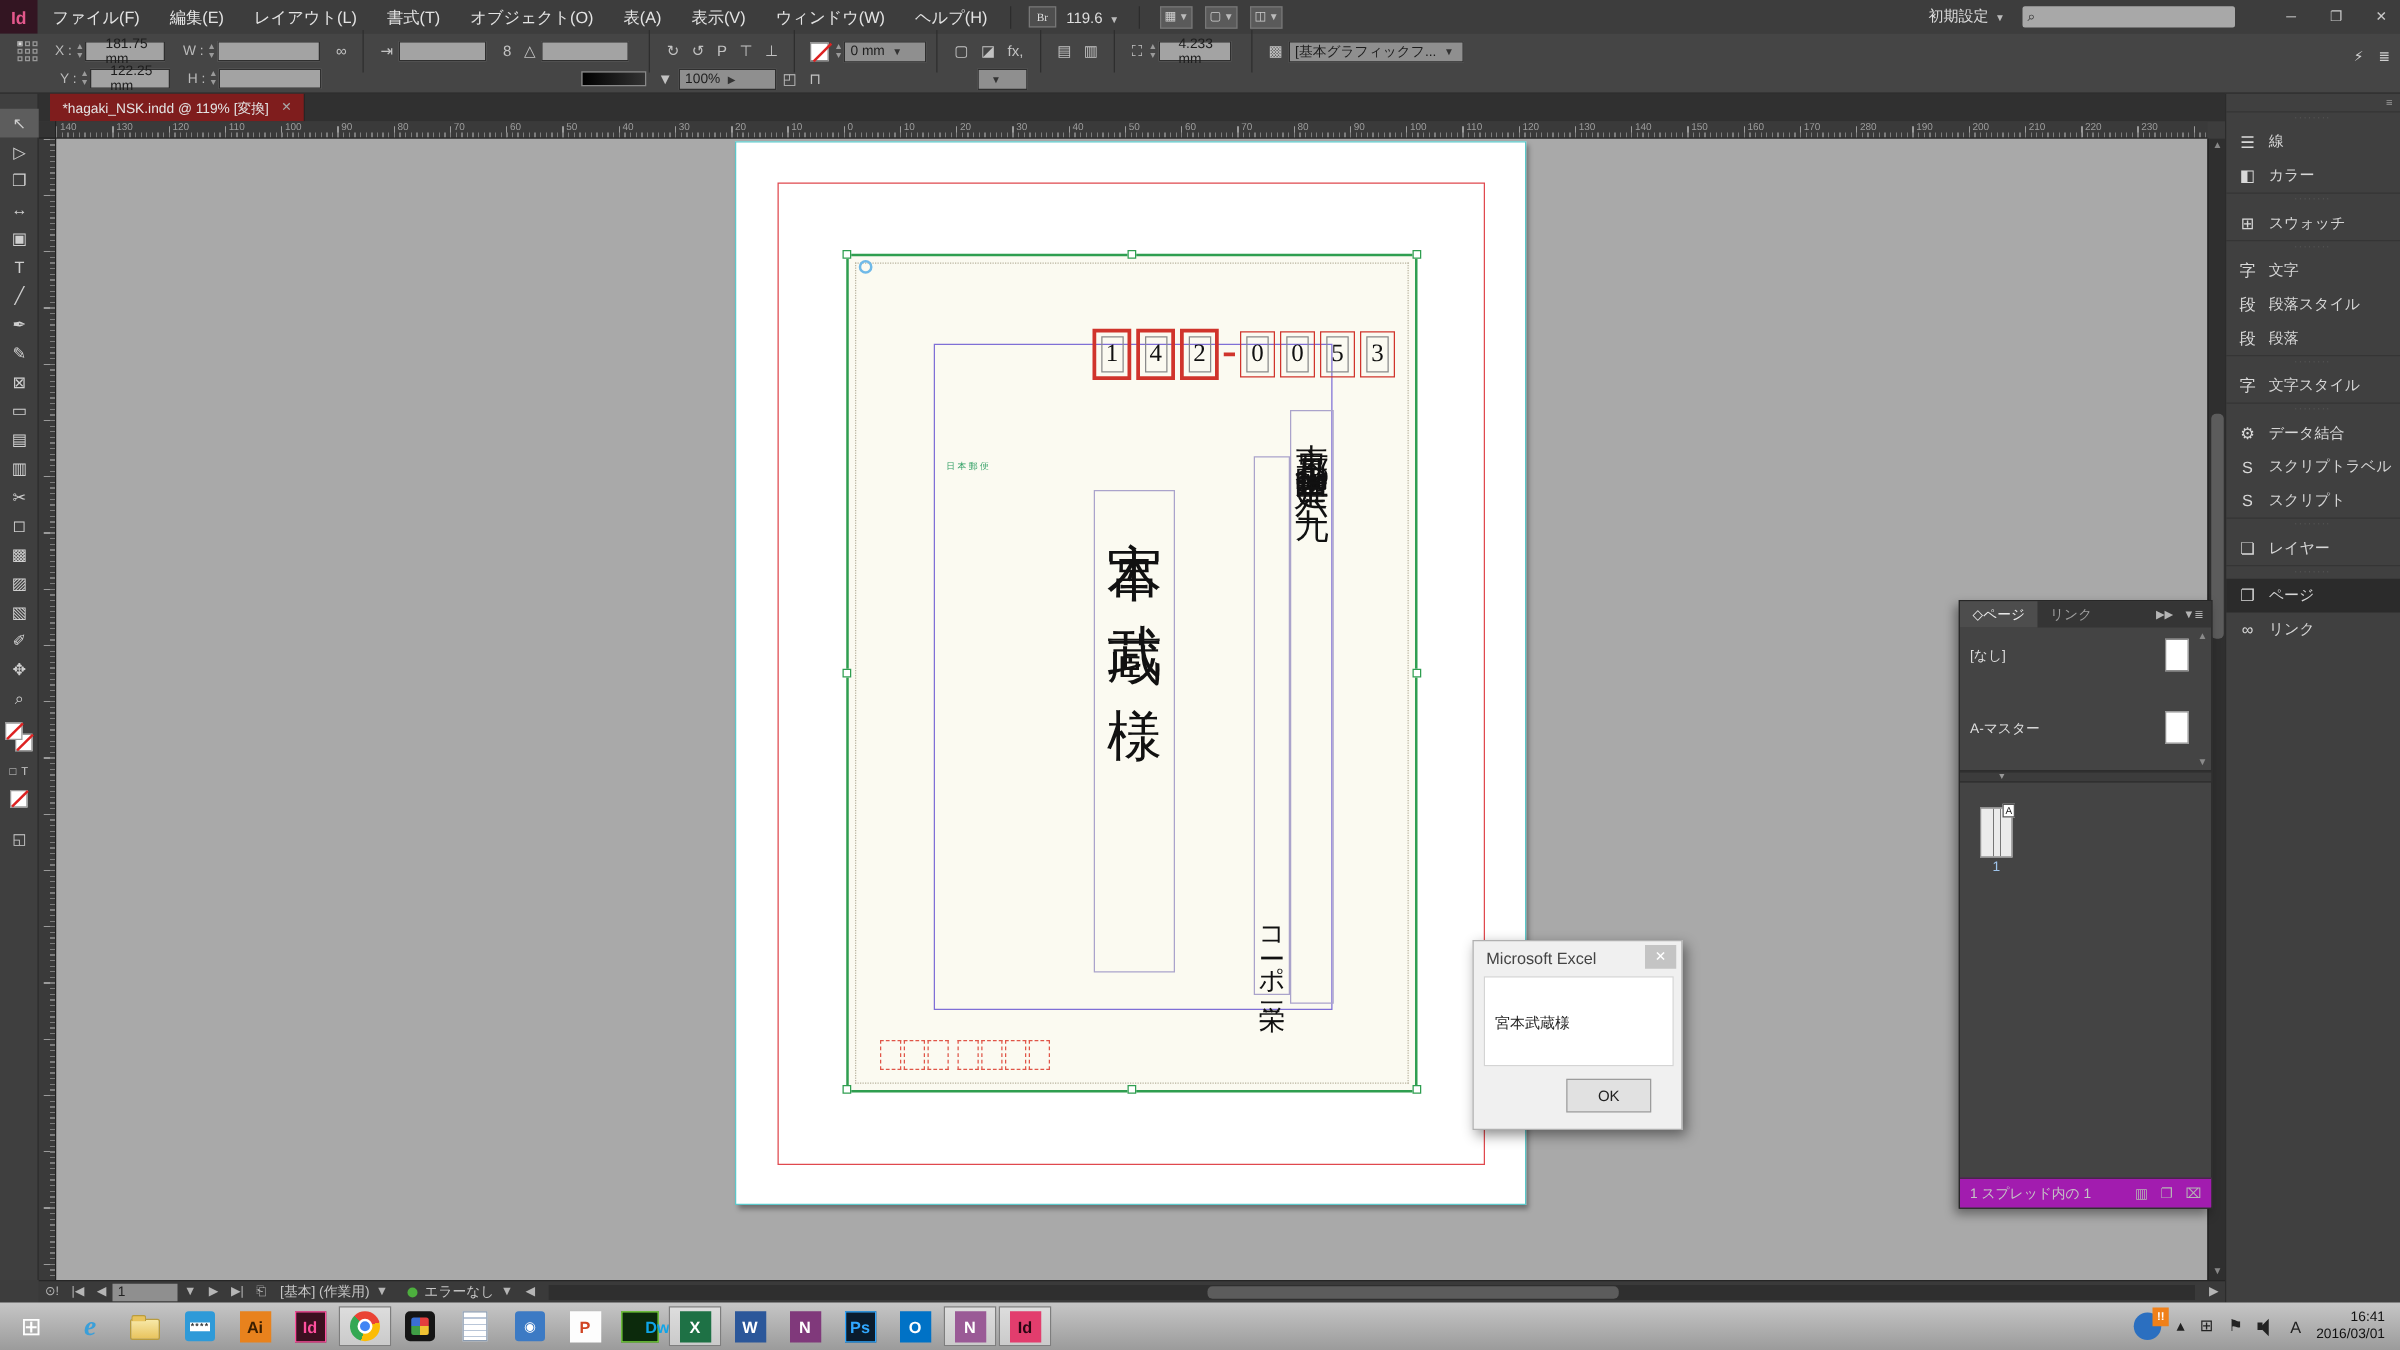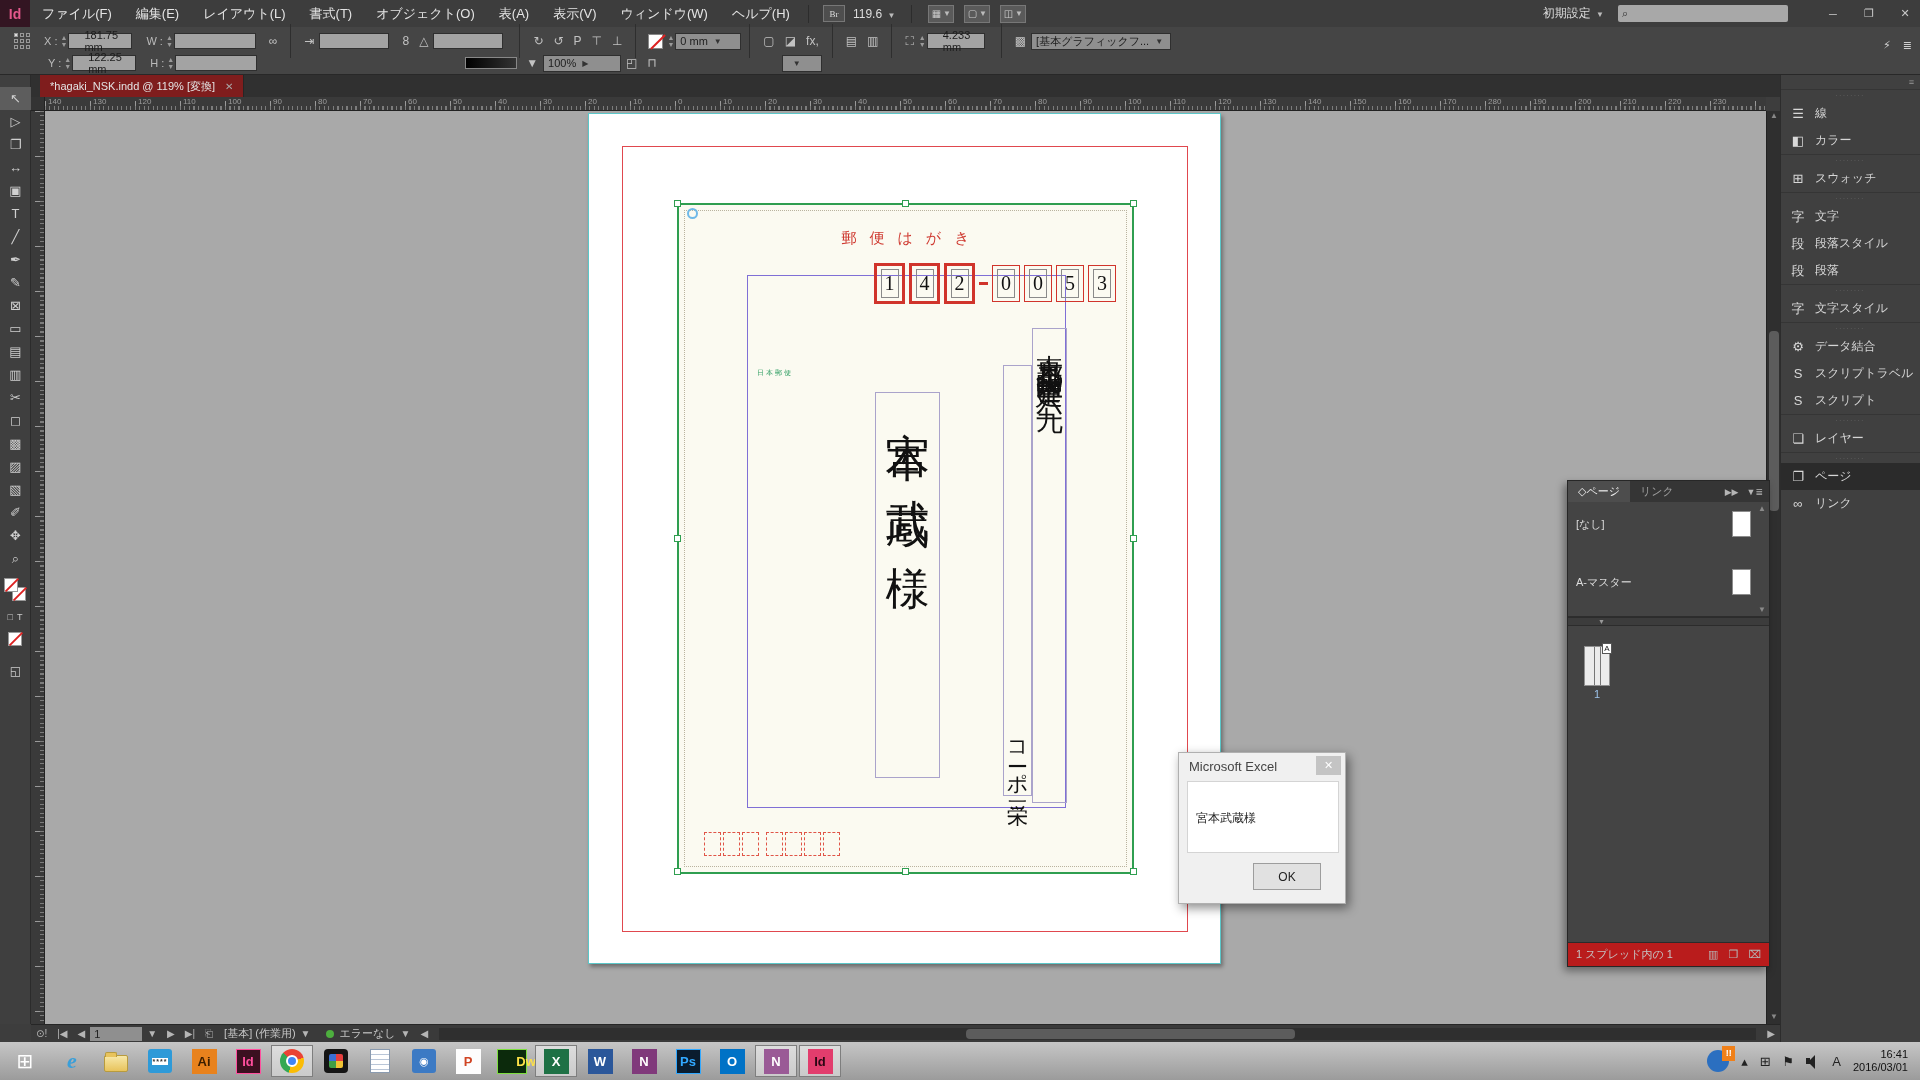--- a/index.html
+++ b/index.html
@@ -169,21 +169,21 @@
   .pp-scroll { position:absolute; right:2px; width:10px; color:#8a8a8a; font-size:8px; text-align:center; }
   .pp-split { height:9px; background:#3c3c3c; border-top:1px solid #2c2c2c; border-bottom:1px solid #2c2c2c;
     color:#999; font-size:7px; padding-left:30px; line-height:8px; }
   .pp-body { position:relative; height:300px; }
   .page-thumb { position:absolute; left:16px; top:20px; width:26px; height:40px; background:#ececec;
     border:1px solid #909090;
     background-image:linear-gradient(90deg,transparent 9px,#777 9px 10px,transparent 10px 15px,#777 15px 16px,transparent 16px); }
   .page-thumb .badge { position:absolute; right:-3px; top:-4px; width:10px; height:11px; background:#fff;
     border:1px solid #555; color:#222; font-size:8px; text-align:center; line-height:10px; }
   .page-num { position:absolute; left:16px; top:62px; width:26px; text-align:center; color:#9ec3ea; font-size:11px; }
-  .pp-status { position:absolute; left:0; bottom:0; width:100%; height:24px; background:#b91c1c;
+  .pp-status { position:absolute; left:0; bottom:0; width:100%; height:24px; background:#a21caf;
     border-top:1px solid #2b2b2b; display:flex; align-items:center; padding:0 8px; color:#c5c5c5; }
   .pp-status .icons { margin-left:auto; display:flex; gap:10px; color:#b5b5b5; font-size:11px; }
 
   
   .dialog { position:absolute; left:1178px; top:752px; width:168px; height:152px; background:#f0f0f0;
     border:1px solid #b0b0b0; box-shadow:3px 4px 10px rgba(0,0,0,.45); }
   .dlg-title { position:absolute; left:10px; top:6px; color:#444; font-size:13px; }
   .dlg-close { position:absolute; right:4px; top:3px; width:25px; height:19px; background:#c4c4c4;
     color:#fff; font-size:11px; display:flex; align-items:center; justify-content:center; }
   .dlg-body { position:absolute; left:8px; top:28px; width:152px; height:72px; background:#fff; border:1px solid #d4d4d4; }
@@ -439,21 +439,20 @@
     </div>
     <div class="screen-mode">◱</div>
   </div>
 
   <div class="canvas">
     <div class="page">
       <div class="margin-rect"></div>
       <div class="postcard">
         <div class="pc-dotted"></div>
         <div class="content-badge"></div>
-        <div class="pc-header">郵便はがき</div>
         <div class="purple-rect"></div>
         <div class="stamp-caption">日本郵便</div>
         <div class="postal-row" id="postal-row">
             <div class="pbox">
               <div class="pdigit">1</div>
             </div>
             <div class="pbox">
               <div class="pdigit">4</div>
             </div>
             <div class="pbox">
@@ -677,21 +676,21 @@
         <div class="app-btn">
           <div class="icon-notepad"></div>
         </div>
         <div class="app-btn">
           <div class="icon-remote">◉</div>
         </div>
         <div class="app-btn">
           <div class="tile" style="background: rgb(253, 253, 253); color: rgb(208, 68, 35);">P</div>
         </div>
         <div class="app-btn">
-          <div class="tile" style="background: rgb(12, 42, 12); color: #fde047; border: 1px solid rgb(126, 222, 63); padding-left: 28px;">Dw</div>
+          <div class="tile" style="background: rgb(12, 42, 12); color: #0ea5e9; border: 1px solid rgb(126, 222, 63); padding-left: 28px;">Dw</div>
         </div>
         <div class="app-btn active">
           <div class="tile" style="background: rgb(30, 113, 69); color: rgb(255, 255, 255);">X</div>
         </div>
         <div class="app-btn">
           <div class="tile" style="background: rgb(43, 87, 154); color: rgb(255, 255, 255);">W</div>
         </div>
         <div class="app-btn">
           <div class="tile" style="background: rgb(128, 57, 123); color: rgb(255, 255, 255);">N</div>
         </div>

